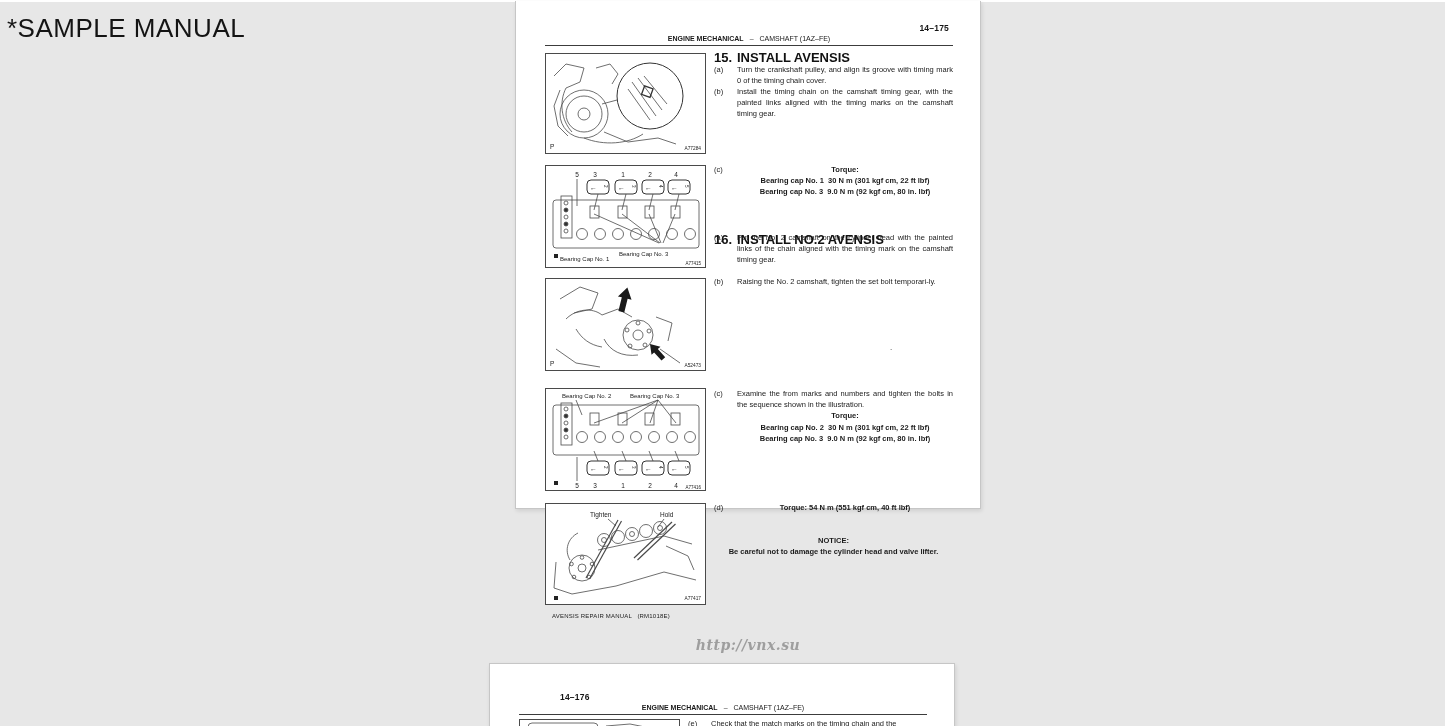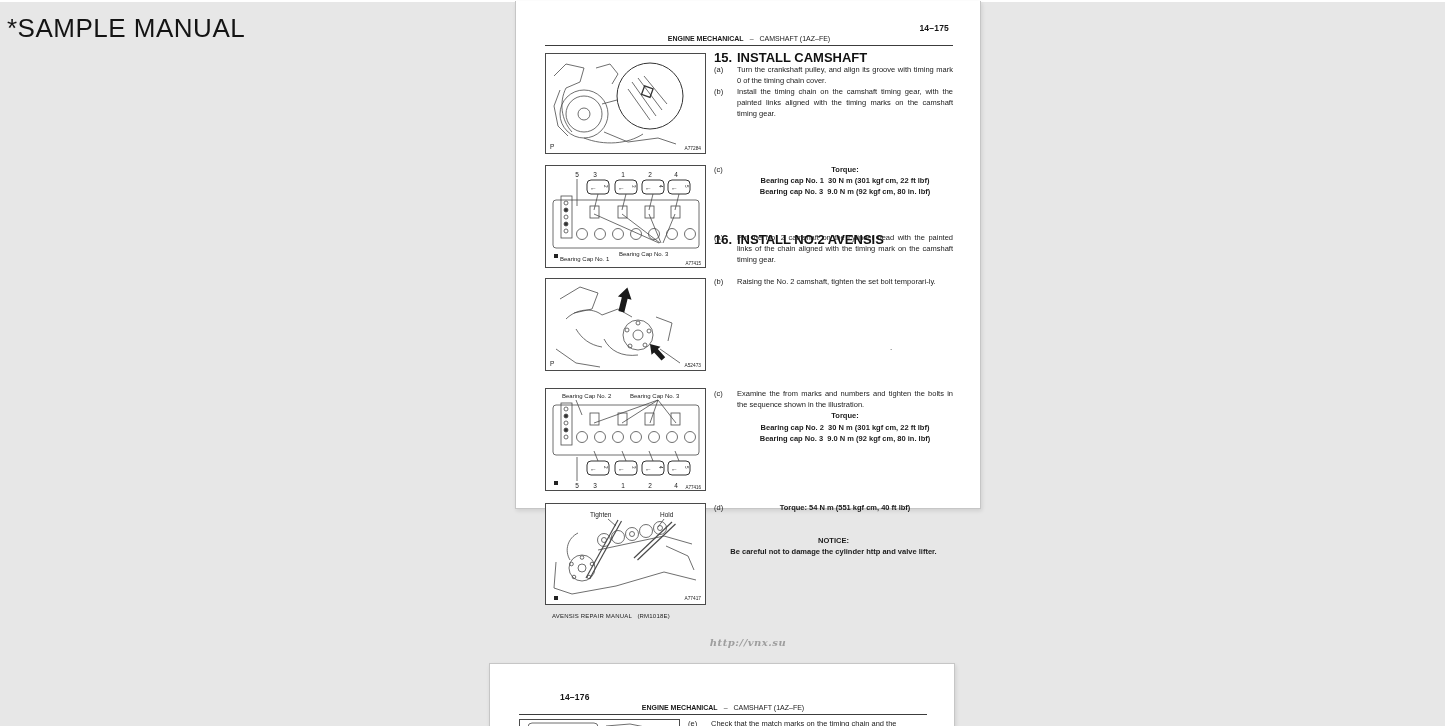--- a/index.html
+++ b/index.html
@@ -30,21 +30,21 @@
   .tb { position:absolute; left:198px; width:239px; font-size:7.5px; line-height:11.2px; color:#1b1b1b; }
   .sub { padding-left:23px; }
   .sub .lt { position:absolute; left:0; top:0; }
   .sub .txt { display:block; text-align:justify; }
   .bld { font-weight:bold; white-space:pre-wrap;text-align:center; }
   .hstep { font-weight:bold; font-size:13px; padding-left:23px; color:#111; }
   .hstep .num { position:absolute; left:0; top:0; }
   .notice .bld { line-height:11.2px; }
   .stray-dot { position:absolute; left:374px; top:342px; font-size:8px; color:#1b1b1b; }
   .pfoot { position:absolute; left:36px; top:612px; font-size:6px; color:#222; white-space:pre; letter-spacing:0.2px; }
-  .wm { position:absolute; left:0; width:100%; top:636px; text-align:center; font-family:"DejaVu Serif", serif; font-weight:bold; font-style:italic; font-size:10px; color:#9e9e9e; letter-spacing:0.5px; }
+  .wm { position:absolute; left:0; width:100%; top:636px; text-align:center; font-family:"DejaVu Serif", serif; font-weight:bold; font-style:italic; font-size:14px; color:#9e9e9e; letter-spacing:0.5px; }
   text { font-family:"Liberation Sans", sans-serif; fill:#1b1b1b; }
   .sk { stroke:#4a4a4a; fill:none; stroke-width:0.8; }
   .skb { stroke:#333; fill:none; stroke-width:1; }
 </style>
 </head>
 <body>
 
 <div class="viewer">
   <div class="top-strip"></div>
   <div class="sample-label">*SAMPLE MANUAL</div>
@@ -265,21 +265,21 @@
           <path d="M52 46 L118 32 L146 40"></path>
           <path d="M120 42 L142 52 L148 66"></path>
         </g>
         <rect x="8" y="92" width="4" height="4" fill="#222"></rect>
         <text x="155" y="96" font-size="4.8" text-anchor="end">A77417</text>
       </svg>
     </div>
 
     <div class="tb hstep" style="top:51px">
       <span class="num">15.</span>
-      <span class="ttl">INSTALL CAMSHAFT</span>
+      <span class="ttl">INSTALL AVENSIS</span>
     </div>
     <div class="tb sub" style="top:63px">
       <span class="lt">(a)</span>
       <span class="txt">Turn the crankshaft pulley, and align its groove with timing mark 0 of the timing chain cover.</span>
     </div>
     <div class="tb sub" style="top:85px">
       <span class="lt">(b)</span>
       <span class="txt">Install the timing chain on the camshaft timing gear, with the painted links aligned with the timing marks on the camshaft timing gear.</span>
     </div>
     <div class="tb sub" style="top:163px">
@@ -307,21 +307,21 @@
       <div class="bld">Torque:</div>
       <div class="bld">Bearing cap No. 2  30 N m (301 kgf cm, 22 ft lbf)</div>
       <div class="bld">Bearing cap No. 3  9.0 N m (92 kgf cm, 80 in. lbf)</div>
     </div>
     <div class="tb sub" style="top:501px">
       <span class="lt">(d)</span>
       <div class="bld">Torque: 54 N m (551 kgf cm, 40 ft lbf)</div>
     </div>
     <div class="tb notice" style="top:534px">
       <div class="bld">NOTICE:</div>
-      <div class="bld">Be careful not to damage the cylinder http and valve lifter.</div>
+      <div class="bld">Be careful not to damage the cylinder head and valve lifter.</div>
     </div>
 
     <div class="pfoot">AVENSIS REPAIR MANUAL   (RM1018E)</div>
     <div class="wm">http://vnx.su</div>
   </div>
 
   <div class="page" id="page2">
     <div class="pagenum">14–176</div>
     <div class="phead">
       <span class="sec">ENGINE MECHANICAL</span><span class="dash">–</span><span class="subsec">CAMSHAFT (1AZ–FE)</span>

